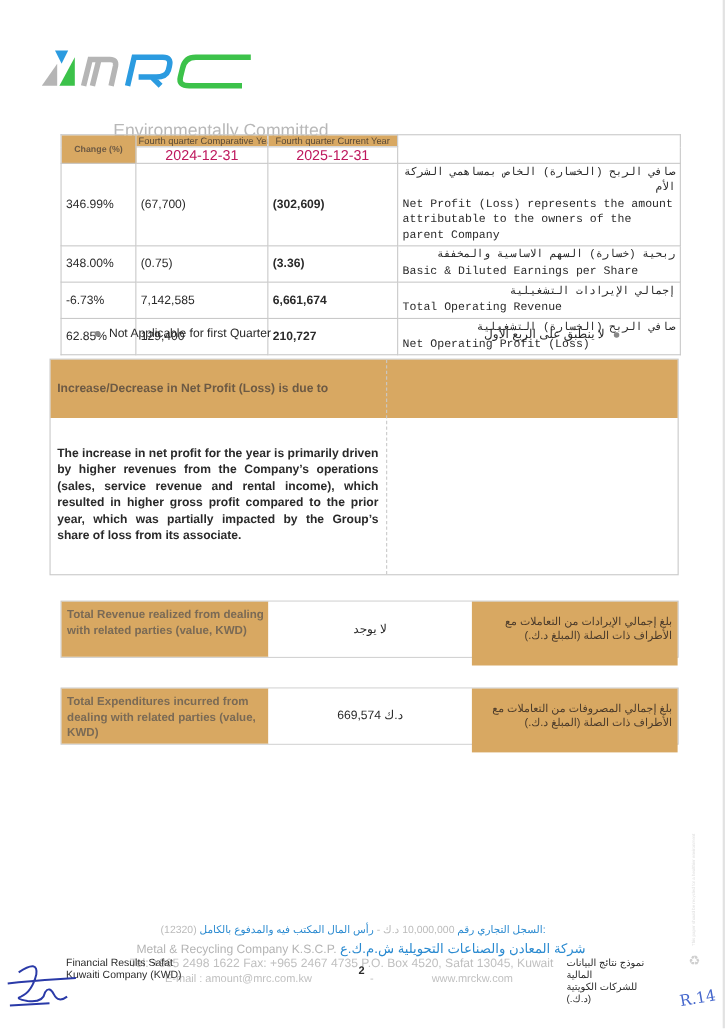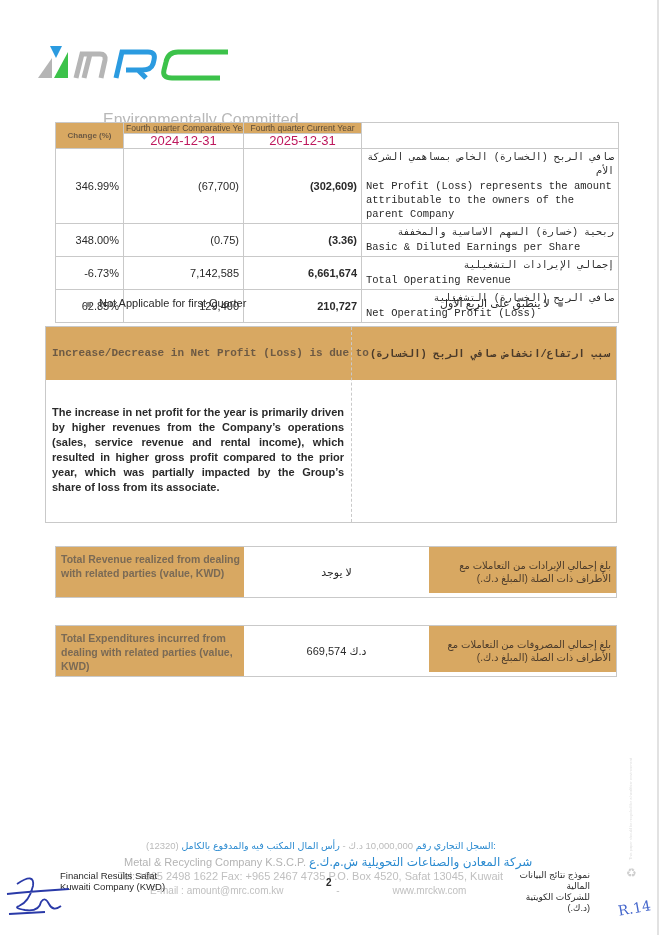--- a/index.html
+++ b/index.html
@@ -18,56 +18,56 @@
   
   table.fin {
     position: absolute; left: 55px; top: 122px; width: 563px;
     border-collapse: collapse; font-size: 11px; table-layout: fixed;
   }
   table.fin td { border: 1px solid #c9c9c9; padding: 2px 4px; vertical-align: middle; }
   .tan { background: #d8a862; color: #5a4a36; }
   .hdr-change { text-align: center; font-size: 8px; font-weight: bold; color: #6d5a44; }
   .hdr-year { text-align: center; font-size: 8.5px; padding: 0 2px !important; height: 10px; line-height: 10px; white-space: nowrap; overflow: hidden; }
   .hdr-date { text-align: center; font-size: 13px; color: #be185d; height: 14px; line-height: 14px; padding: 0 !important; }
-  .num { text-align: right; font-size: 11px; }
+  .num { text-align: left; font-size: 11px; }
   .num.b { font-weight: bold; }
   .desc { font-size: 10.5px; line-height: 14px; font-family: Liberation Mono, monospace; }
   .desc .ar { direction: rtl; text-align: right; font-size: 10px; }
   .desc .en { text-align: left; }
 
   .note-en { left: 78px; top: 297px; font-size: 11px; }
   .note-ar { left: 440px; top: 297px; font-size: 11px; direction: rtl; }
   .bullet { display: inline-block; width: 5px; height: 5px; border-radius: 50%; background: #888; vertical-align: middle; margin: 0 8px; }
 
   
   .reason { left: 45px; top: 326px; width: 570px; height: 195px; border: 1px solid #c9c9c9; }
-  .reason .hdr { position: absolute; left: 0; top: 0; width: 570px; height: 53px; font-family: Liberation Mono, monospace; }
+  .reason .hdr { position: absolute; left: 0; top: 0; width: 570px; height: 53px; }
   .reason .hdr-en { position: absolute; left: 6px; top: 20px; font-size: 11px; font-weight: bold; color: #6d5a44; }
   .reason .hdr-ar { position: absolute; right: 6px; top: 20px; font-size: 10.5px; font-weight: bold; direction: rtl; color: #4a3a2a; }
   .reason .divider { position: absolute; left: 305px; top: 0; width: 1px; height: 195px; border-left: 1px dashed #c9c9c9; }
   .reason .body-en { position: absolute; left: 6px; top: 78px; width: 292px; font-size: 11px; line-height: 15px; text-align: justify; font-weight: bold; }
   .reason .body-ar { position: absolute; left: 312px; top: 80px; width: 254px; font-size: 10.5px; line-height: 15px; direction: rtl; text-align: justify; }
 
   
   .rp { left: 55px; width: 560px; height: 50px; border: 1px solid #c9c9c9; }
   .rp .left { position: absolute; left: 0; top: 0; width: 188px; height: 50px; }
   .rp .mid { position: absolute; left: 188px; top: 0; width: 185px; height: 50px; background: #fff; text-align: center; line-height: 50px; font-size: 11px; }
-  .rp .right { position: absolute; left: 373px; top: 0; width: 187px; height: 46px; }
+  .rp .right { position: absolute; left: 373px; top: 0; width: 187px; height: 58px; }
   .rp .left span { position: absolute; left: 5px; top: 5px; width: 180px; font-size: 10.5px; font-weight: bold; line-height: 14px; color: #7a6a55; }
   .rp .right span { position: absolute; right: 5px; top: 12px; width: 178px; font-size: 10px; line-height: 13px; direction: rtl; text-align: right; color: #4a3a2a; }
 
   
   .f-line1 { left: 146px; top: 840px; font-size: 9.5px; color: #bbbbbb; white-space: nowrap; }
   .f-line1 .blue { color: #2a8ad0; }
   .f-line2 { left: 124px; top: 855px; font-size: 11px; color: #b4b4b4; white-space: nowrap; }
   .f-line2 .blue { color: #2a8ad0; font-size: 12px; }
   .f-line3 { left: 118px; top: 870px; font-size: 11px; color: #c0c0c0; white-space: nowrap; }
   .f-line4 { left: 150px; top: 885px; font-size: 10px; color: #c0c0c0; white-space: nowrap; }
   .form-en { left: 60px; top: 870px; font-size: 9.5px; color: #2a2a2a; line-height: 11px; }
-  .form-ar { left: 515px; top: 870px; font-size: 9px; color: #2a2a2a; direction: rtl; text-align: right; line-height: 11px; width: 75px; }
+  .form-ar { left: 515px; top: 870px; font-size: 9px; color: #2a2a2a; direction: rtl; text-align: left; line-height: 11px; width: 75px; }
   .pagenum { left: 326px; top: 877px; font-size: 10px; font-weight: bold; }
   .rh { left: 618px; top: 900px; font-size: 14px; color: #4466cc; font-family: "DejaVu Serif", serif; transform: rotate(-10deg); }
   .side-note { left: 628px; top: 735px; width: 8px; height: 125px; font-size: 4px; color: #ddd; writing-mode: vertical-rl; transform: rotate(180deg); }
   .recycle { left: 626px; top: 866px; font-size: 12px; color: #cfcfcf; }
   .sig { left: 5px; top: 872px; width: 65px; height: 45px; }
   .edge { left: 657px; top: 0; width: 2px; height: 935px; background: #e2e2e2; }
 </style>
 </head>
 <body>
 
@@ -139,21 +139,20 @@
   </tr>
 </tbody>
   </table>
 
 <div class="abs note-en"><span class="bullet"></span><span>Not Applicable for first Quarter</span></div>
 <div class="abs note-ar"><span class="bullet"></span><span>لا ينطبق على الربع الأول</span></div>
 
 <div class="abs reason">
   <div class="hdr tan">
     <div class="hdr-en">Increase/Decrease in Net Profit (Loss) is due to</div>
-    <div class="hdr-ar">سبب ارتفاع/انخفاض صافي الربح (الخسارة)</div>
   </div>
   <div class="divider"></div>
   <div class="body-en">The increase in net profit for the year is primarily driven by higher revenues from the Company’s operations (sales, service revenue and rental income), which resulted in higher gross profit compared to the prior year, which was partially impacted by the Group’s share of loss from its associate.</div>
 </div>
 
 <div class="abs rp" style="top:546px">
   <div class="left tan">
       <span>Total Revenue realized from dealing with related parties (value, KWD)</span>
     </div>
   <div class="mid">لا يوجد</div>

